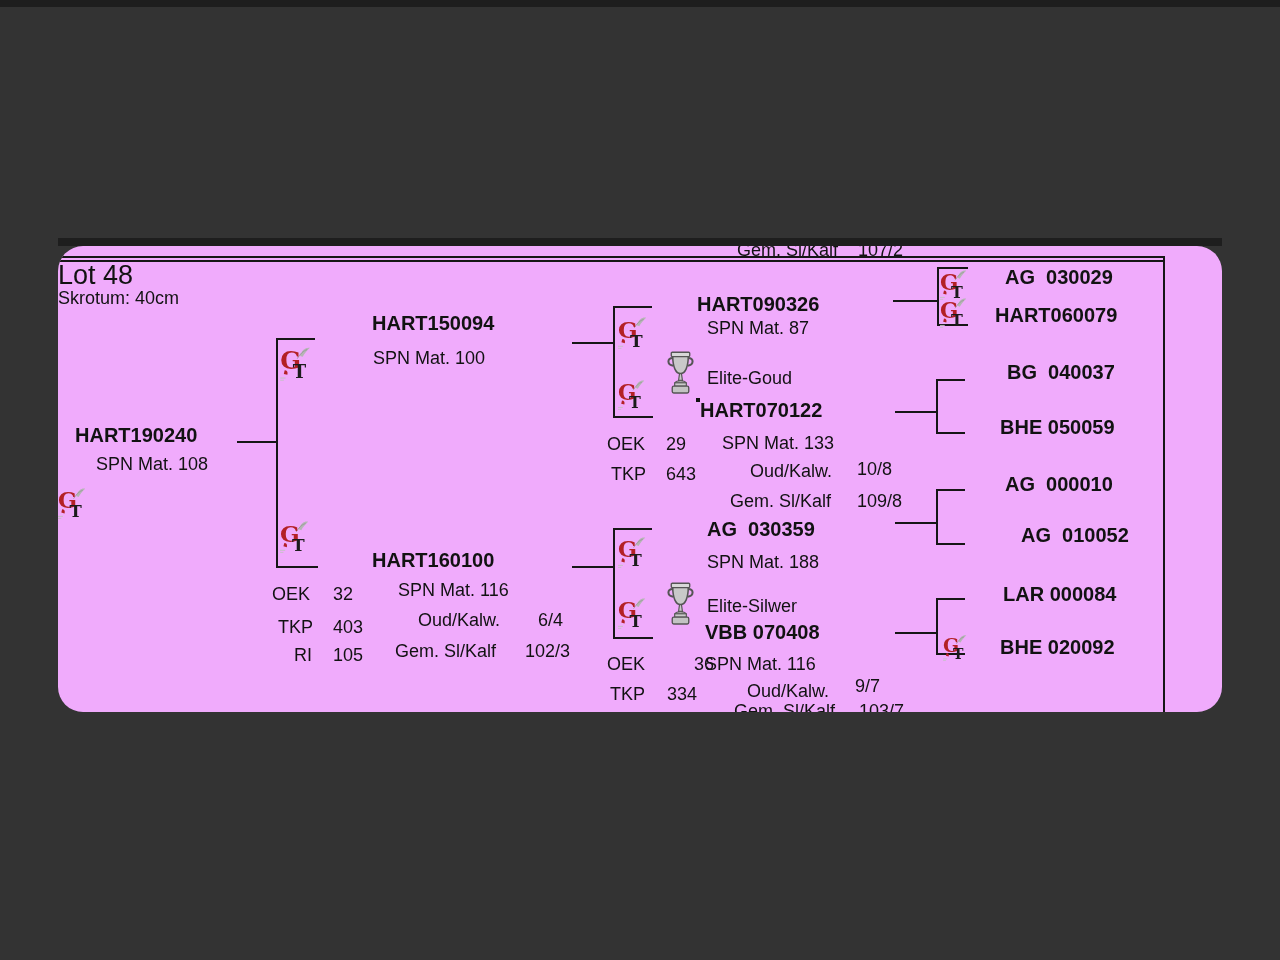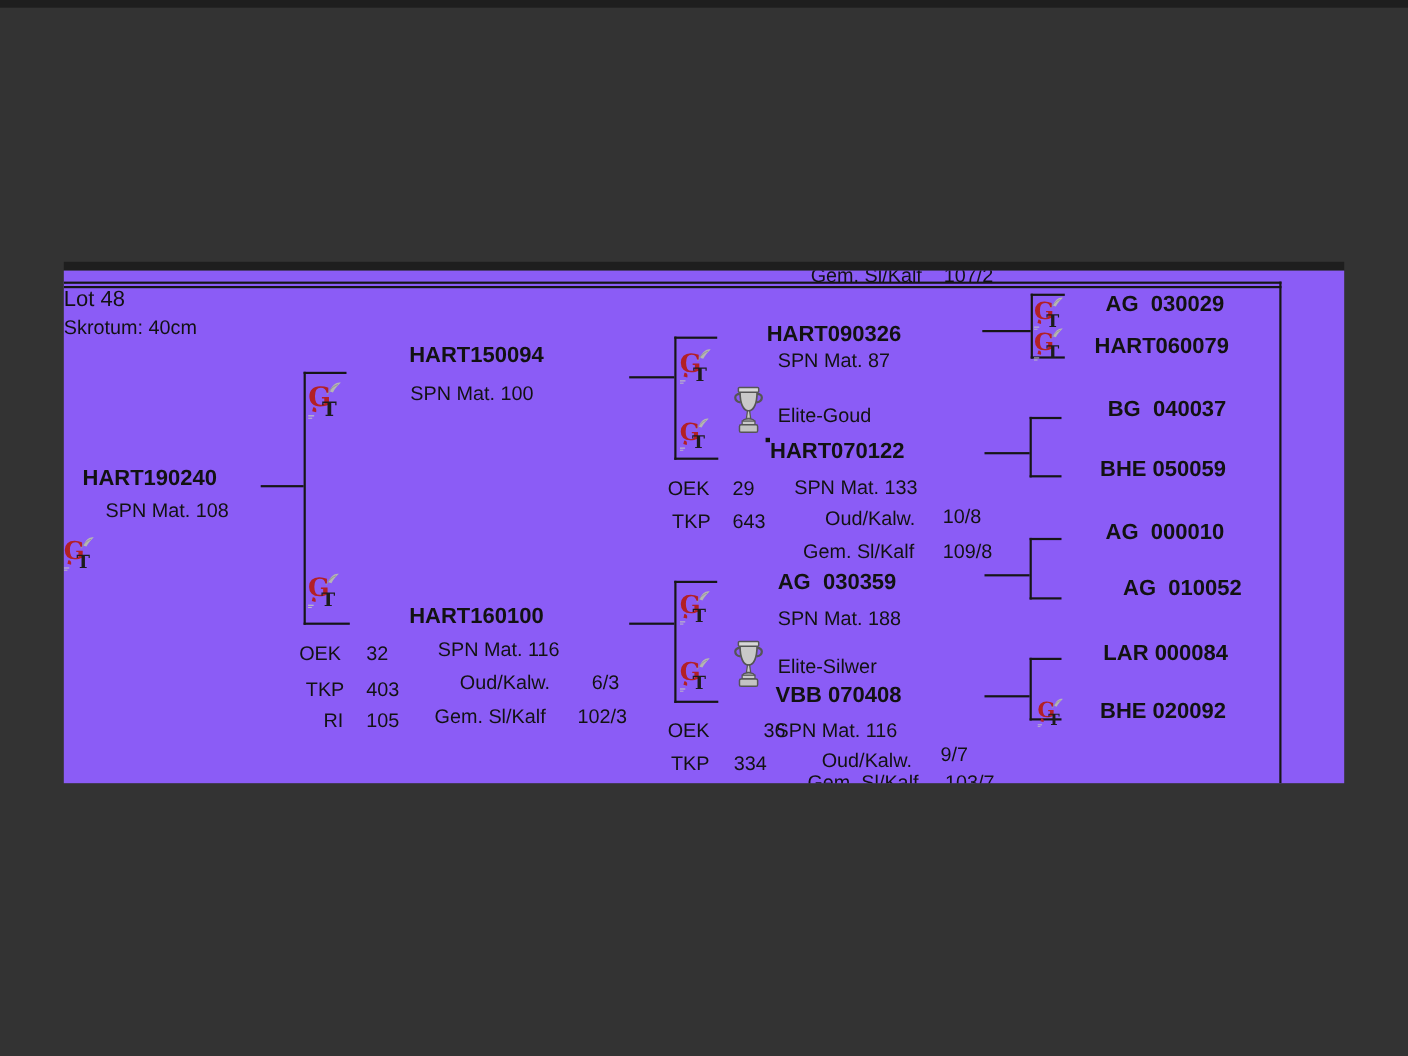--- a/index.html
+++ b/index.html
@@ -10,21 +10,21 @@
     color:#111;
   }
   .strip{position:absolute;left:0;width:1280px;background:#1e1e1e;}
   #page{
     position:absolute;left:58px;top:246px;width:1164px;height:466px;
     background:#ffffff;overflow:hidden;
   }
   #page-shadow{position:absolute;left:58px;top:238px;width:1164px;height:8px;background:#1e1e1e;}
   .ln{position:absolute;background:#161616;}
   .t{position:absolute;white-space:pre;line-height:1.1;color:#121212;}
-  .s31{font-size:20px;}
+  .s31{font-size:27px;}
   .s20{font-size:20px;font-weight:bold;}
   .s18{font-size:18px;}
   .icon{position:absolute;}
   .dot{position:absolute;background:#111;}
 </style>
 </head>
 <body style="background: rgb(51, 51, 51);">
 
 <svg width="0" height="0" style="position:absolute">
   <defs>
@@ -46,21 +46,21 @@
       <path d="M11.5 34 C11.5 30.5 22.5 30.5 22.5 34 Z" fill="#c9c9c9" stroke="#555" stroke-width="1.2"></path>
       <rect x="11" y="33.5" width="12" height="3.5" fill="#c9c9c9" stroke="#555" stroke-width="1.2"></rect>
       <rect x="8.5" y="37" width="17" height="7" rx="1.5" fill="#c3c3c3" stroke="#555" stroke-width="1.4"></rect>
     </symbol>
   </defs>
 </svg>
 
 <div class="strip" style="top:0;height:7px"></div>
 <div id="page-shadow"></div>
 
-<div id="page" style="background: #8b5cf6;">
+<div id="page" style="background: #f0abfc; border-radius: 25px;">
 
   <span class="t s18" style="left:679px;top:-5px">Gem. Sl/Kalf</span>
   <span class="t s18" style="left:800px;top:-5px">107/2</span>
 
   <div class="ln" style="left:0;top:10px;width:1107px;height:2px"></div>
   <div class="ln" style="left:0;top:14px;width:1107px;height:2px"></div>
   <div class="ln" style="left:1105px;top:10px;width:2px;height:456px"></div>
 
   <div class="t s31" style="left:0;top:15px">Lot 48</div>
   <div class="t s18" style="left:0;top:43px">Skrotum: 40cm</div>
@@ -82,21 +82,21 @@
       <use href="#sym-gt"></use>
     </svg>
 
   <span class="t s20" style="left:314px;top:66px">HART150094</span>
   <span class="t s18" style="left:315px;top:103px">SPN Mat. 100</span>
   <div class="ln" style="left:514px;top:96px;width:41px;height:2px"></div>
 
   <span class="t s20" style="left:314px;top:303px">HART160100</span>
   <span class="t s18" style="left:340px;top:335px">SPN Mat. 116</span>
   <span class="t s18" style="left:360px;top:365px">Oud/Kalw.</span>
-  <span class="t s18" style="left:480px;top:365px">6/3</span>
+  <span class="t s18" style="left:480px;top:365px">6/4</span>
   <span class="t s18" style="left:337px;top:396px">Gem. Sl/Kalf</span>
   <span class="t s18" style="left:467px;top:396px">102/3</span>
   <span class="t s18" style="left:214px;top:339px">OEK</span>
   <span class="t s18" style="left:275px;top:339px">32</span>
   <span class="t s18" style="left:220px;top:372px">TKP</span>
   <span class="t s18" style="left:275px;top:372px">403</span>
   <span class="t s18" style="left:236px;top:400px">RI</span>
   <span class="t s18" style="left:275px;top:400px">105</span>
   <div class="ln" style="left:514px;top:320px;width:41px;height:2px"></div>
 

